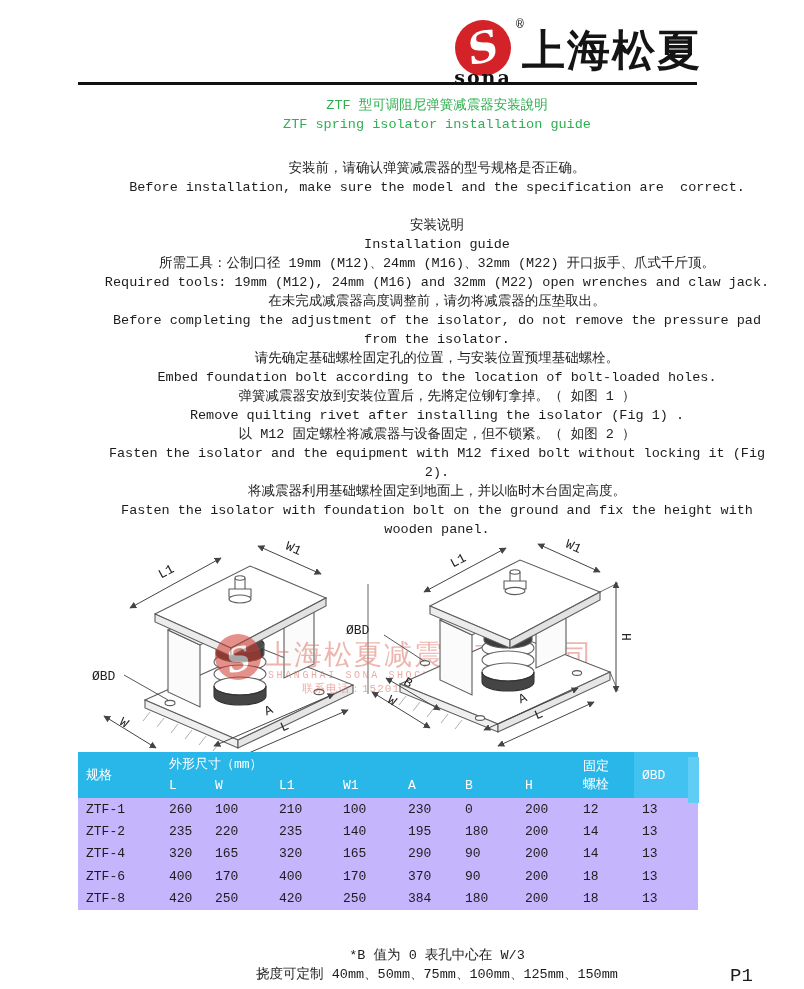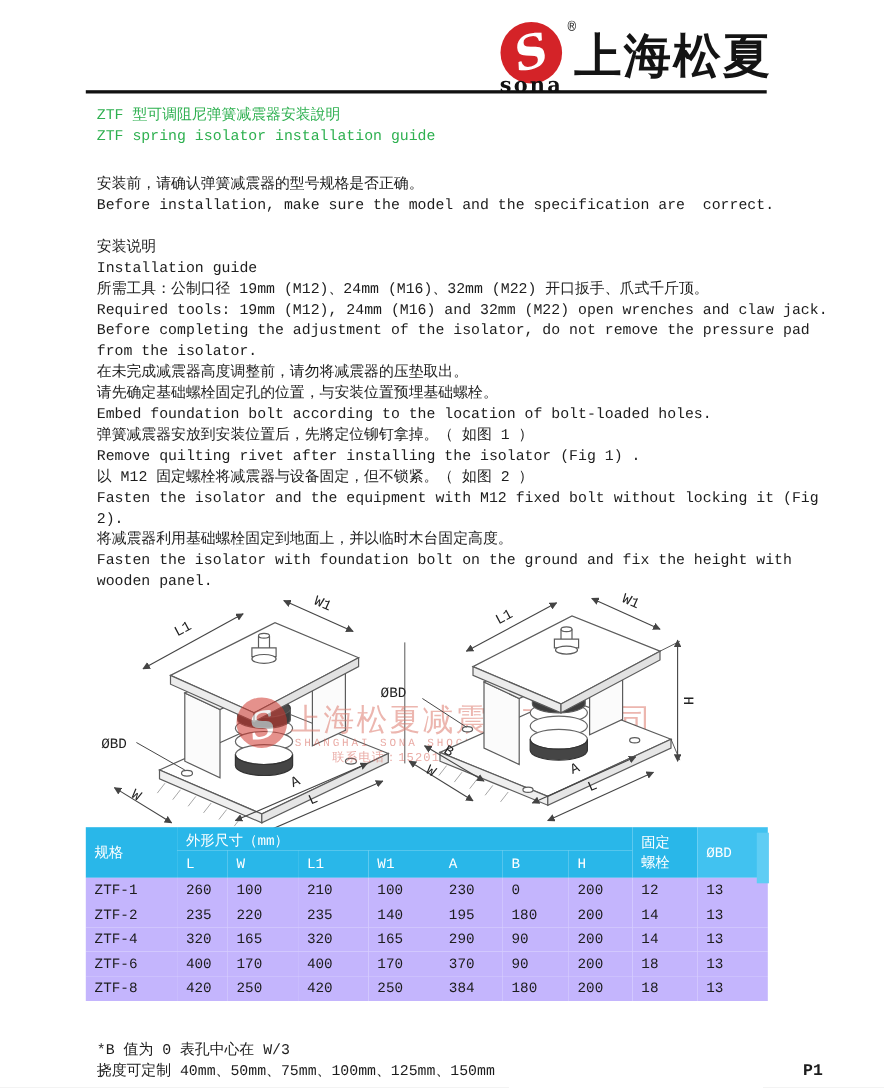--- a/index.html
+++ b/index.html
@@ -13,21 +13,21 @@
   .brand-logo{position:absolute; left:430px; top:10px;}
   .brand-name{
     position:absolute; left:522px; top:22px;
     font-family:"Liberation Sans","DejaVu Sans",sans-serif;
     font-size:43px; font-weight:bold; letter-spacing:2px; color:#141414;
   }
   .logo-s{font-family:"DejaVu Serif","Liberation Serif",serif; font-weight:bold; font-style:italic;}
   .logo-sona{font-family:"DejaVu Serif","Liberation Serif",serif; font-weight:bold; letter-spacing:2px;}
   .top-rule{position:absolute; left:78px; top:82px; width:619px; height:3px; background:#111;}
   
-  .tblock{position:absolute; left:88px; width:676px;}
+  .tblock{position:absolute; left:99px; width:676px;text-align:center;}
   .tline{white-space:pre-wrap; font-size:13.5px; line-height:19px; min-height:19px;}
   .doc-title{top:96px; color:#2eb050;}
   .intro{top:159px;}
   .guide{top:216px;}
   
   .figure{position:absolute; left:88px; top:522px; width:620px; height:248px;}
   .dim-label{font-size:13px; fill:#222; font-family:"Liberation Mono","DejaVu Sans Mono",monospace;}
   
   .table-wrap{position:absolute; left:78px; top:752px; width:620px;}
   table.spec{border-collapse:collapse; table-layout:fixed; width:620px; font-size:13px;}
@@ -37,21 +37,21 @@
   }
   thead th{background:#29b7e9; color:#ffffff;}
   thead tr.r1 th{height:21px; vertical-align:bottom;}
   thead tr.r2 th{height:25px; vertical-align:middle;}
   th.vmid{vertical-align:middle !important;}
   th.obd-h{background:#41c2f0;}
   .hdr-notch{position:absolute; left:610px; top:5px; width:11px; height:46px; background:#5fcdf4;}
   tbody td{height:22.4px; color:#1c1c1c; background:#c4b5fd;}
   
   .notes{top:946px;}
-  .page-num{position:absolute; left:730px; top:965px; font-size:15px;font-weight:bold;}
+  .page-num{position:absolute; left:730px; top:965px; font-size:19px;}
 </style>
 </head>
 <body>
 
 <div class="page">
 
   <svg class="brand-logo" width="270" height="76">
     <circle cx="53" cy="38" r="28" fill="#d42328"></circle>
     <text class="logo-s" x="53" y="52" font-size="42" fill="#ffffff" text-anchor="middle" transform="rotate(-14 53 38)">S</text>
     <text x="86" y="18" font-size="13" fill="#222">®</text>
@@ -70,22 +70,22 @@
   <div class="tline">安装前，请确认弹簧减震器的型号规格是否正确。</div>
       <div class="tline">Before installation, make sure the model and the specification are  correct.</div>
     </div>
 
   <div class="tblock guide">
 
   <div class="tline">安装说明</div>
       <div class="tline">Installation guide</div>
       <div class="tline">所需工具：公制口径 19mm (M12)、24mm (M16)、32mm (M22) 开口扳手、爪式千斤顶。</div>
       <div class="tline">Required tools: 19mm (M12), 24mm (M16) and 32mm (M22) open wrenches and claw jack.</div>
+      <div class="tline">在未完成减震器高度调整前，请勿将减震器的压垫取出。</div>
       <div class="tline">Before completing the adjustment of the isolator, do not remove the pressure pad from the isolator.</div>
-      <div class="tline">在未完成减震器高度调整前，请勿将减震器的压垫取出。</div>
       <div class="tline">请先确定基础螺栓固定孔的位置，与安装位置预埋基础螺栓。</div>
       <div class="tline">Embed foundation bolt according to the location of bolt-loaded holes.</div>
       <div class="tline">弹簧减震器安放到安装位置后，先將定位铆钉拿掉。（ 如图 1 ）</div>
       <div class="tline">Remove quilting rivet after installing the isolator (Fig 1) .</div>
       <div class="tline">以 M12 固定螺栓将减震器与设备固定，但不锁紧。（ 如图 2 ）</div>
       <div class="tline">Fasten the isolator and the equipment with M12 fixed bolt without locking it (Fig 2).</div>
       <div class="tline">将减震器利用基础螺栓固定到地面上，并以临时木台固定高度。</div>
       <div class="tline">Fasten the isolator with foundation bolt on the ground and fix the height with wooden panel.</div>
     </div>
 

